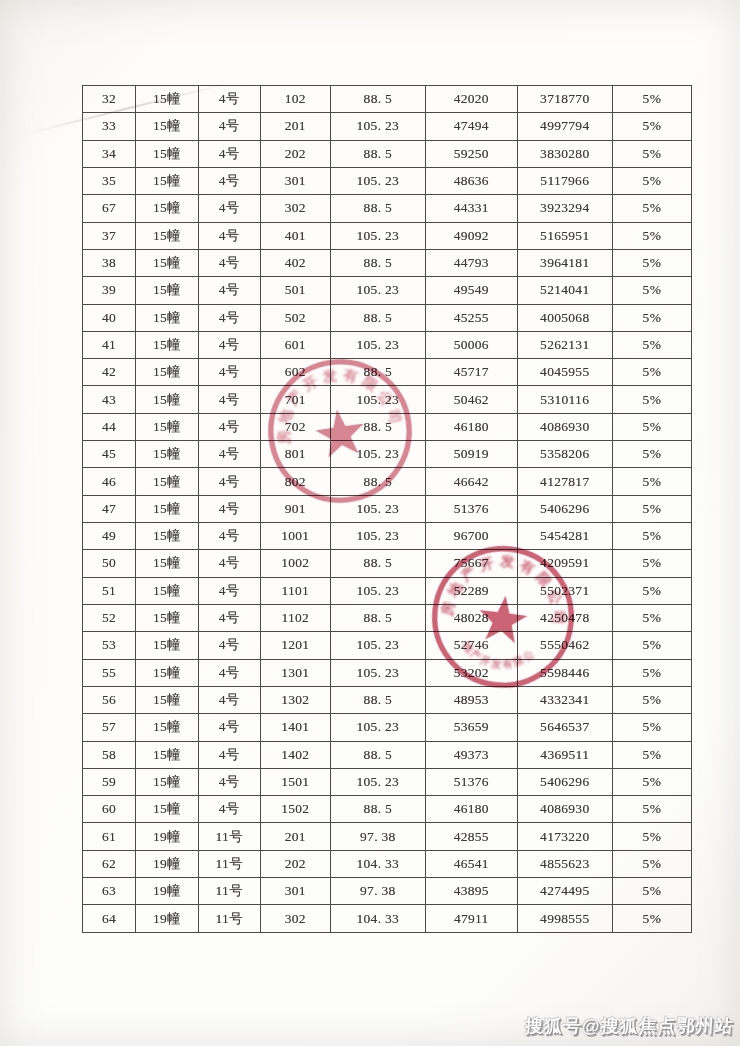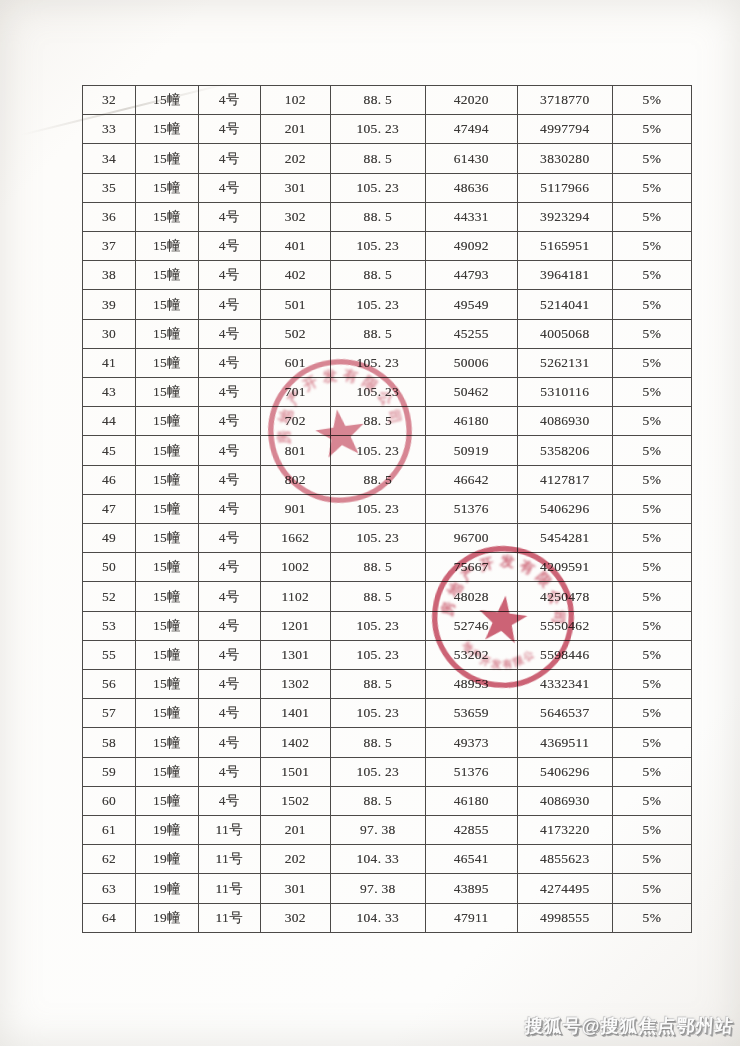--- a/index.html
+++ b/index.html
@@ -108,36 +108,36 @@
           <td>47494</td>
           <td>4997794</td>
           <td>5%</td>
         </tr>
         <tr>
           <td>34</td>
           <td>15幢</td>
           <td>4号</td>
           <td>202</td>
           <td>88. 5</td>
-          <td>61430</td>
+          <td>59250</td>
           <td>3830280</td>
           <td>5%</td>
         </tr>
         <tr>
           <td>35</td>
           <td>15幢</td>
           <td>4号</td>
           <td>301</td>
           <td>105. 23</td>
           <td>48636</td>
           <td>5117966</td>
           <td>5%</td>
         </tr>
         <tr>
-          <td>36</td>
+          <td>67</td>
           <td>15幢</td>
           <td>4号</td>
           <td>302</td>
           <td>88. 5</td>
           <td>44331</td>
           <td>3923294</td>
           <td>5%</td>
         </tr>
         <tr>
           <td>37</td>
@@ -163,40 +163,50 @@
           <td>39</td>
           <td>15幢</td>
           <td>4号</td>
           <td>501</td>
           <td>105. 23</td>
           <td>49549</td>
           <td>5214041</td>
           <td>5%</td>
         </tr>
         <tr>
-          <td>30</td>
+          <td>40</td>
           <td>15幢</td>
           <td>4号</td>
           <td>502</td>
           <td>88. 5</td>
           <td>45255</td>
           <td>4005068</td>
           <td>5%</td>
         </tr>
         <tr>
           <td>41</td>
           <td>15幢</td>
           <td>4号</td>
           <td>601</td>
           <td>105. 23</td>
           <td>50006</td>
           <td>5262131</td>
           <td>5%</td>
         </tr>
         <tr>
+          <td>42</td>
+          <td>15幢</td>
+          <td>4号</td>
+          <td>602</td>
+          <td>88. 5</td>
+          <td>45717</td>
+          <td>4045955</td>
+          <td>5%</td>
+        </tr>
+        <tr>
           <td>43</td>
           <td>15幢</td>
           <td>4号</td>
           <td>701</td>
           <td>105. 23</td>
           <td>50462</td>
           <td>5310116</td>
           <td>5%</td>
         </tr>
         <tr>
@@ -236,34 +246,44 @@
           <td>901</td>
           <td>105. 23</td>
           <td>51376</td>
           <td>5406296</td>
           <td>5%</td>
         </tr>
         <tr>
           <td>49</td>
           <td>15幢</td>
           <td>4号</td>
-          <td>1662</td>
+          <td>1001</td>
           <td>105. 23</td>
           <td>96700</td>
           <td>5454281</td>
           <td>5%</td>
         </tr>
         <tr>
           <td>50</td>
           <td>15幢</td>
           <td>4号</td>
           <td>1002</td>
           <td>88. 5</td>
           <td>75667</td>
           <td>4209591</td>
+          <td>5%</td>
+        </tr>
+        <tr>
+          <td>51</td>
+          <td>15幢</td>
+          <td>4号</td>
+          <td>1101</td>
+          <td>105. 23</td>
+          <td>52289</td>
+          <td>5502371</td>
           <td>5%</td>
         </tr>
         <tr>
           <td>52</td>
           <td>15幢</td>
           <td>4号</td>
           <td>1102</td>
           <td>88. 5</td>
           <td>48028</td>
           <td>4250478</td>

